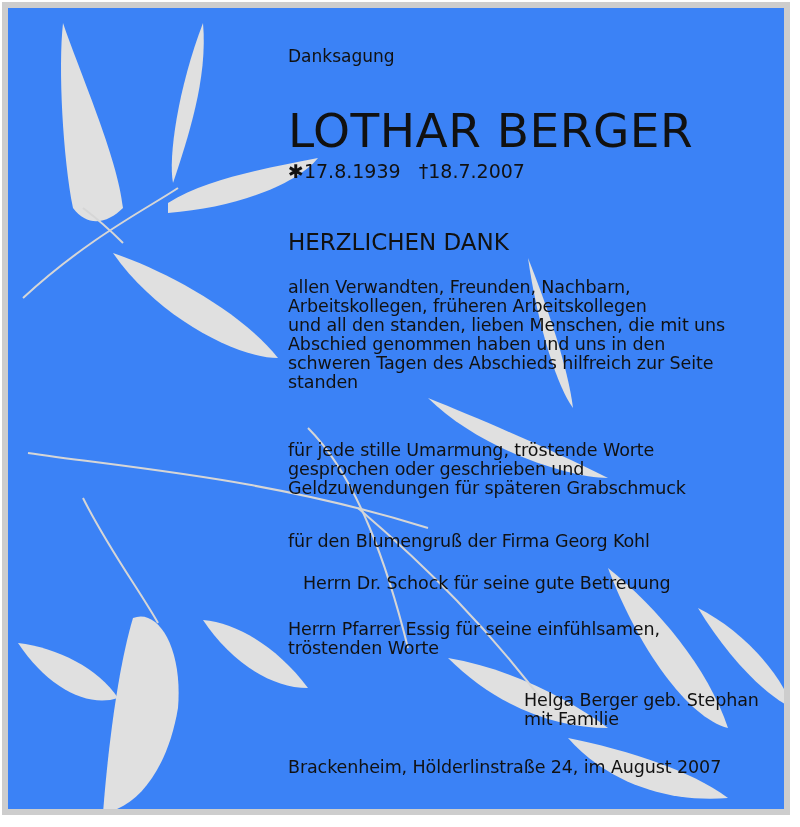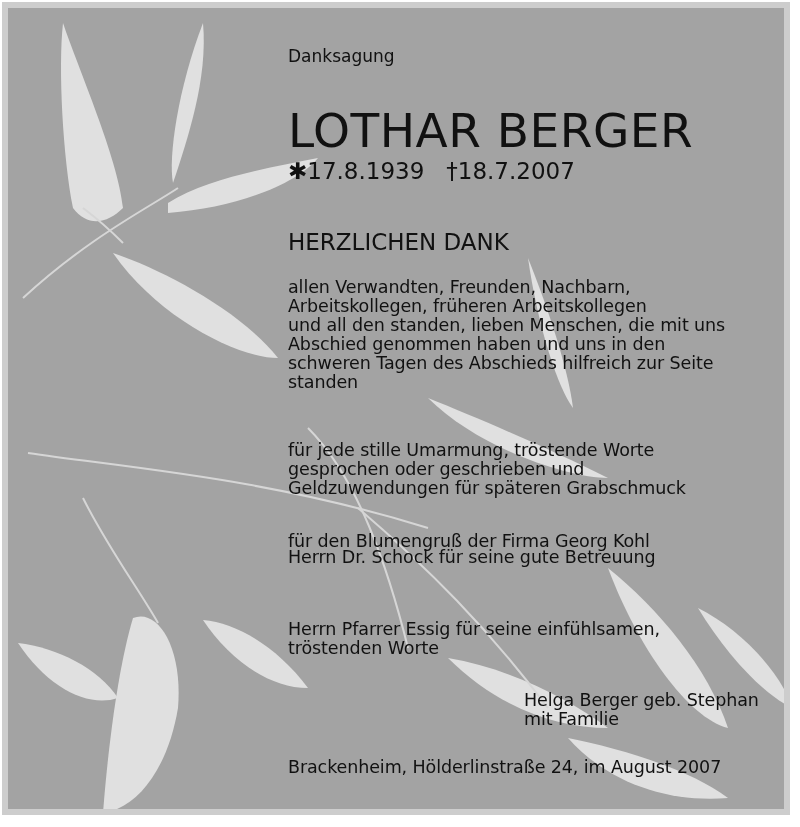--- a/index.html
+++ b/index.html
@@ -1,30 +1,30 @@
 <!DOCTYPE html>
 <html><head>
   <meta charset="utf-8">
   <style>
     html, body { margin: 0; padding: 0; background: #ffffff; }
     body { width: 800px; height: 827px; position: relative; overflow: hidden; }
     .frame {
       position: absolute; left: 2px; top: 2px; width: 788px; height: 813px;
-      border: 6px solid #cdcdcd; box-sizing: border-box; background: #a3a3a3; overflow: hidden;
+      border: 6px solid #cdcdcd; box-sizing: border-box; background: #3b82f6; overflow: hidden;
     }
     .leaves { position: absolute; left: 0; top: 0; width: 788px; height: 813px; }
     .content {
       position: absolute; left: 280px; top: 0; width: 500px;
       font-family: "DejaVu Sans", sans-serif; color: #111;
     }
     .t { position: absolute; left: 0; white-space: nowrap; }
     .small { font-size: 17px; line-height: 20px; }
     .body { font-size: 17.5px; line-height: 19px; letter-spacing: -0.1px; }
     .name { font-size: 47px; line-height: 50px; letter-spacing: 0.5px; }
-    .dates { font-size: 23px; line-height: 22px; }
+    .dates { font-size: 19px; line-height: 22px; }
     .heading { font-size: 23px; line-height: 32px; }
     .sig { left: 220px; margin-left: 16px; }
   </style>
 </head>
 <body>
 
 <div class="frame">
 
   <svg class="leaves" viewBox="0 0 788 813">
     <g fill="#e0e0e0" stroke="none">
@@ -75,21 +75,21 @@
     <div class="t body" style="top:327px;">Abschied genommen haben und uns in den</div>
     <div class="t body" style="top:346px;">schweren Tagen des Abschieds hilfreich zur Seite</div>
     <div class="t body" style="top:365px;">standen</div>
 
     <div class="t body" style="top:433px;">für jede stille Umarmung, tröstende Worte</div>
     <div class="t body" style="top:452px;">gesprochen oder geschrieben und</div>
     <div class="t body" style="top:471px;">Geldzuwendungen für späteren Grabschmuck</div>
 
     <div class="t body" style="top:524px;">für den Blumengruß der Firma Georg Kohl</div>
 
-    <div class="t body" style="top:540px;">Herrn Dr. Schock für seine gute Betreuung</div>
+    <div class="t body" style="top:566px;margin-left:15px;">Herrn Dr. Schock für seine gute Betreuung</div>
 
     <div class="t body" style="top:612px;text-align:center;">Herrn Pfarrer Essig für seine einfühlsamen,</div>
     <div class="t body" style="top:631px;text-align:center;">tröstenden Worte</div>
 
     <div class="t body sig" style="top:683px;">Helga Berger geb. Stephan</div>
     <div class="t body sig" style="top:702px;">mit Familie</div>
 
     <div class="t body" style="top:750px;">Brackenheim, Hölderlinstraße 24, im August 2007</div>
   </div>
 </div>

